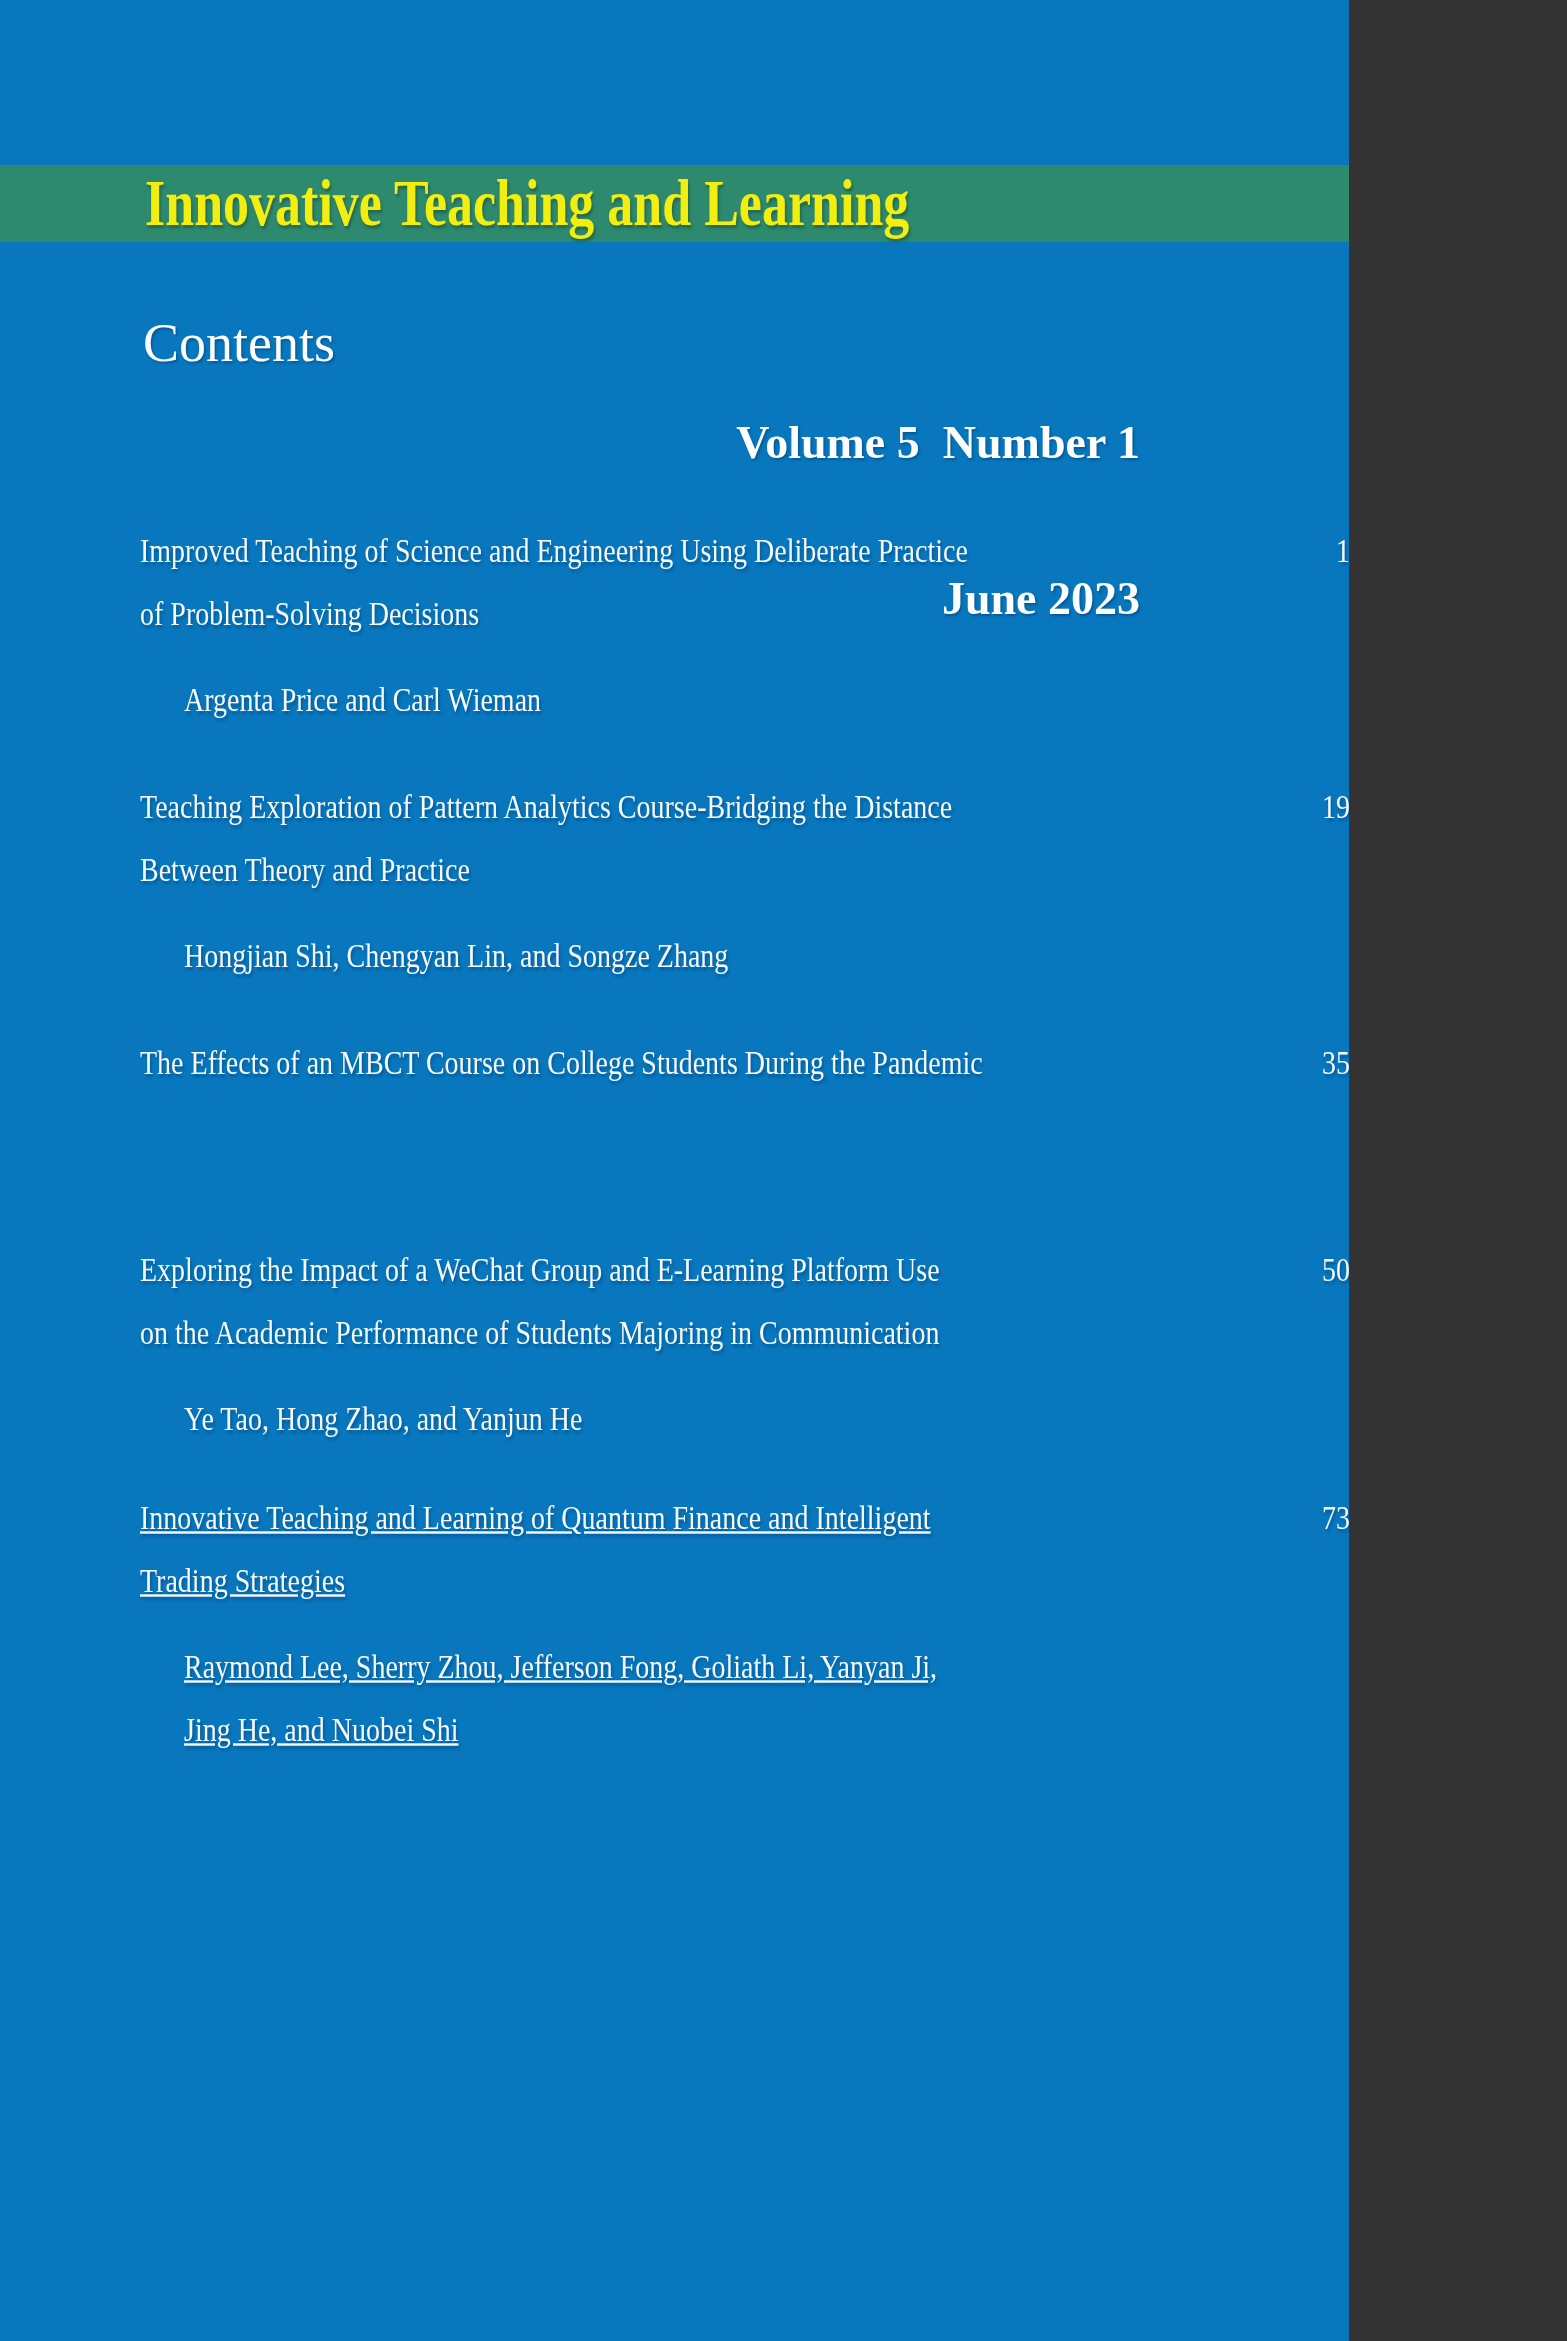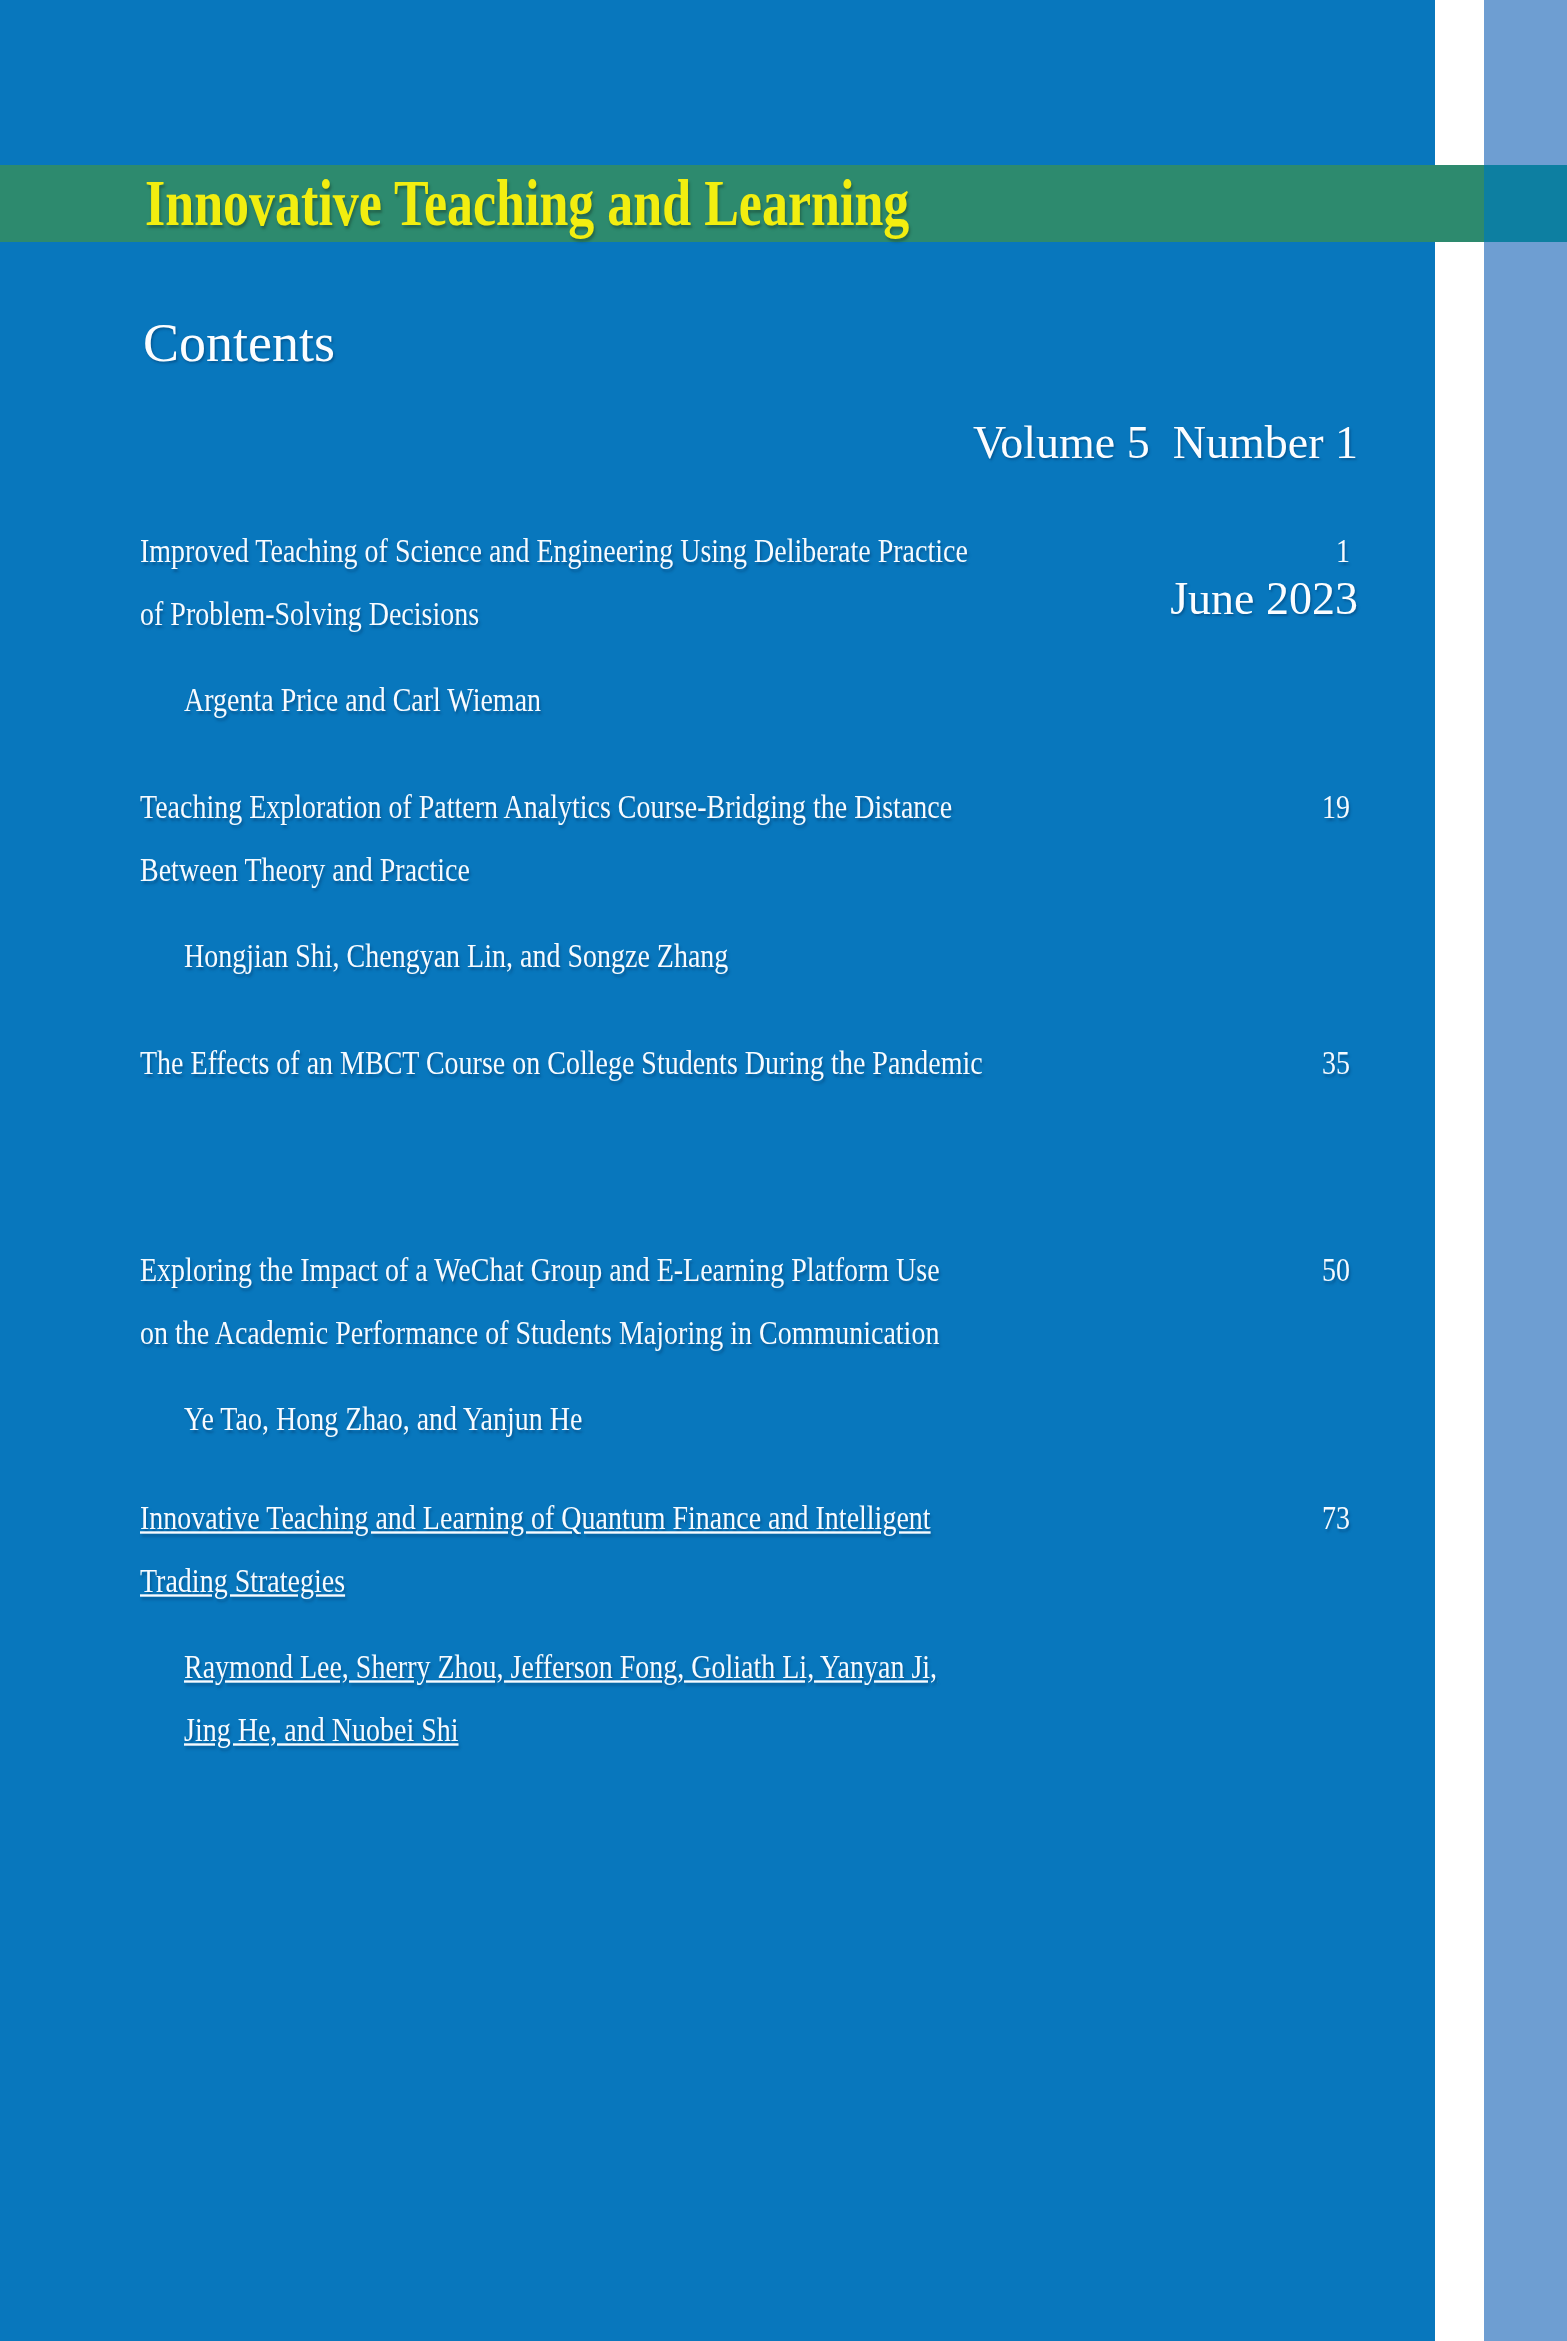--- a/index.html
+++ b/index.html
@@ -1,18 +1,18 @@
 <!DOCTYPE html>
 <html style="font-size:12.2px"><head>
 <meta charset="utf-8">
 <style>
   html, body { margin: 0; padding: 0; background: #333; }
   #page {
     position: relative;
-    width: 1567px;
+    width: 1349px;
     height: 2342px;
     background: #0877bd;
     overflow: hidden;
     font-family: "Liberation Serif", "DejaVu Serif", serif;
   }
   .stripe-white {
     position: absolute; left: 1435px; top: 0;
     width: 49px; height: 2342px; background: #ffffff;
   }
   .stripe-lightblue {
@@ -40,21 +40,21 @@
   }
   .contents-heading {
     position: absolute; left: 143px; top: 313px;
     font-size: 54px; line-height: 61px; font-weight: normal;
     color: #fbfdff; white-space: nowrap;
     text-shadow: 1.5px 2.3px 2.3px rgba(0, 45, 90, 0.4);
   }
   .issue-info {
     position: absolute; right: 209px; top: 313px;
     text-align: right; font-size: 46px; line-height: 52px;
-    font-weight: normal; color: #fbfdff; white-space: pre;
+    font-weight: bold; color: #fbfdff; white-space: pre;
     text-shadow: 1.5px 2.3px 2.3px rgba(0, 45, 90, 0.4);
   }
   .entry {
     position: absolute; left: 140px; width: 1427px;
     color: #f7fbff; font-size: 28px;
     text-shadow: 1.5px 2.3px 2.3px rgba(0, 45, 90, 0.38);
   }
   .tline, .aline {
     line-height: 63px; white-space: nowrap;
     transform: scaleY(1.2); transform-origin: left center;

